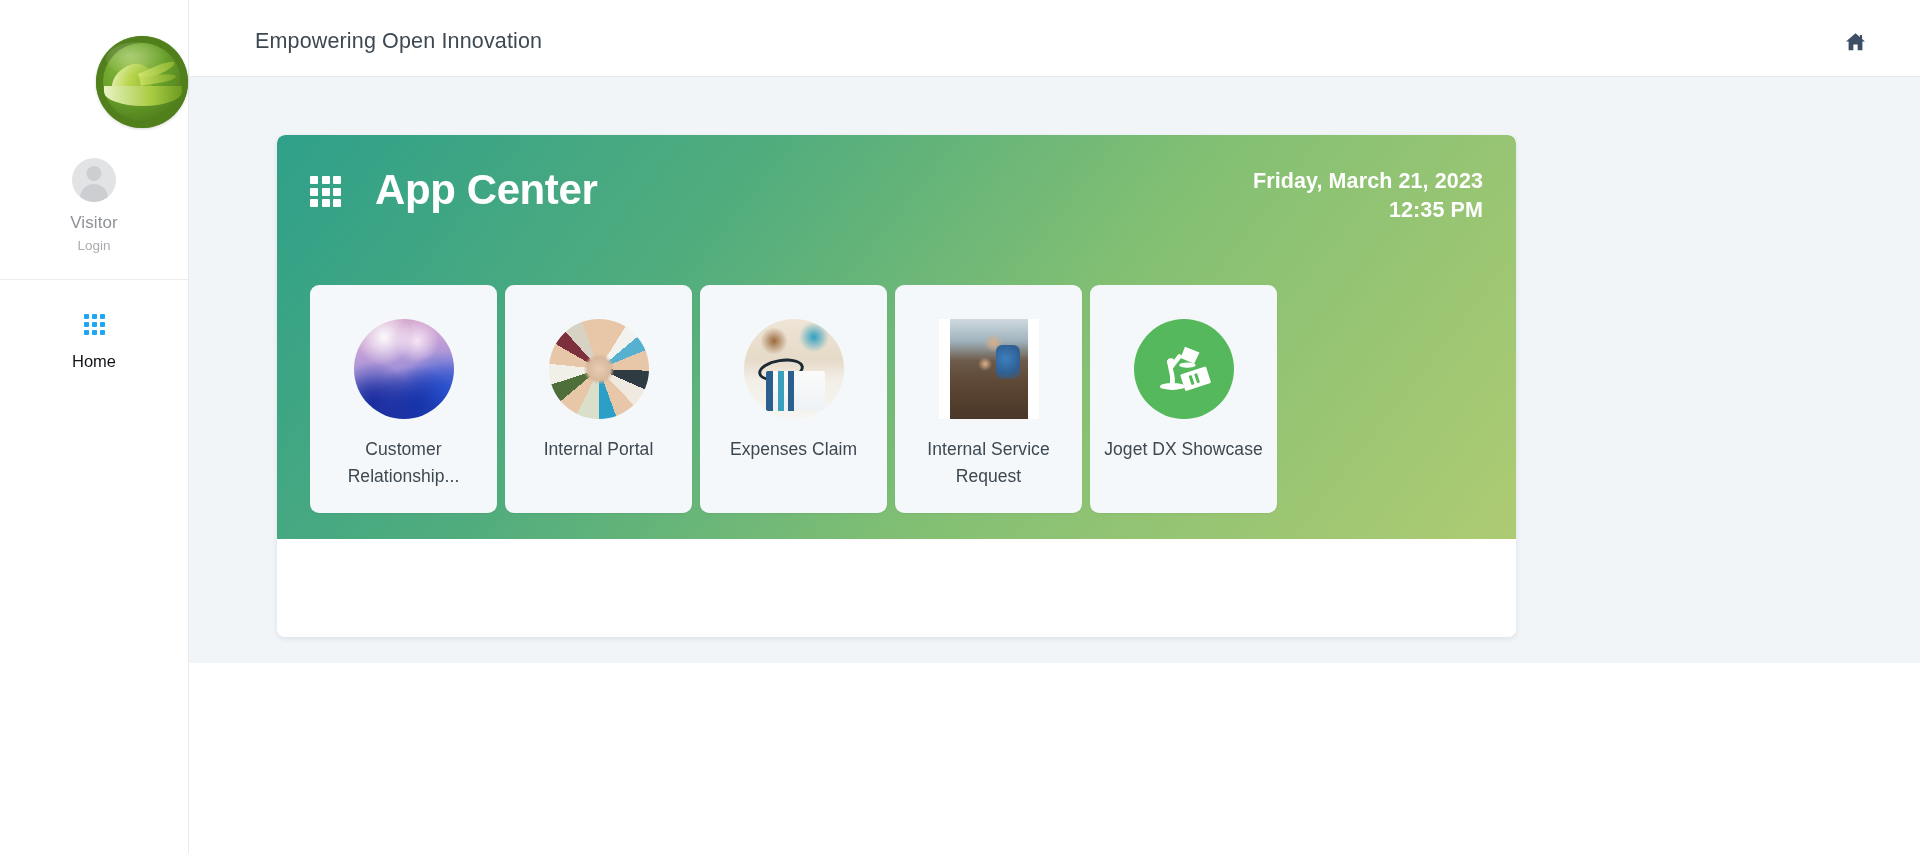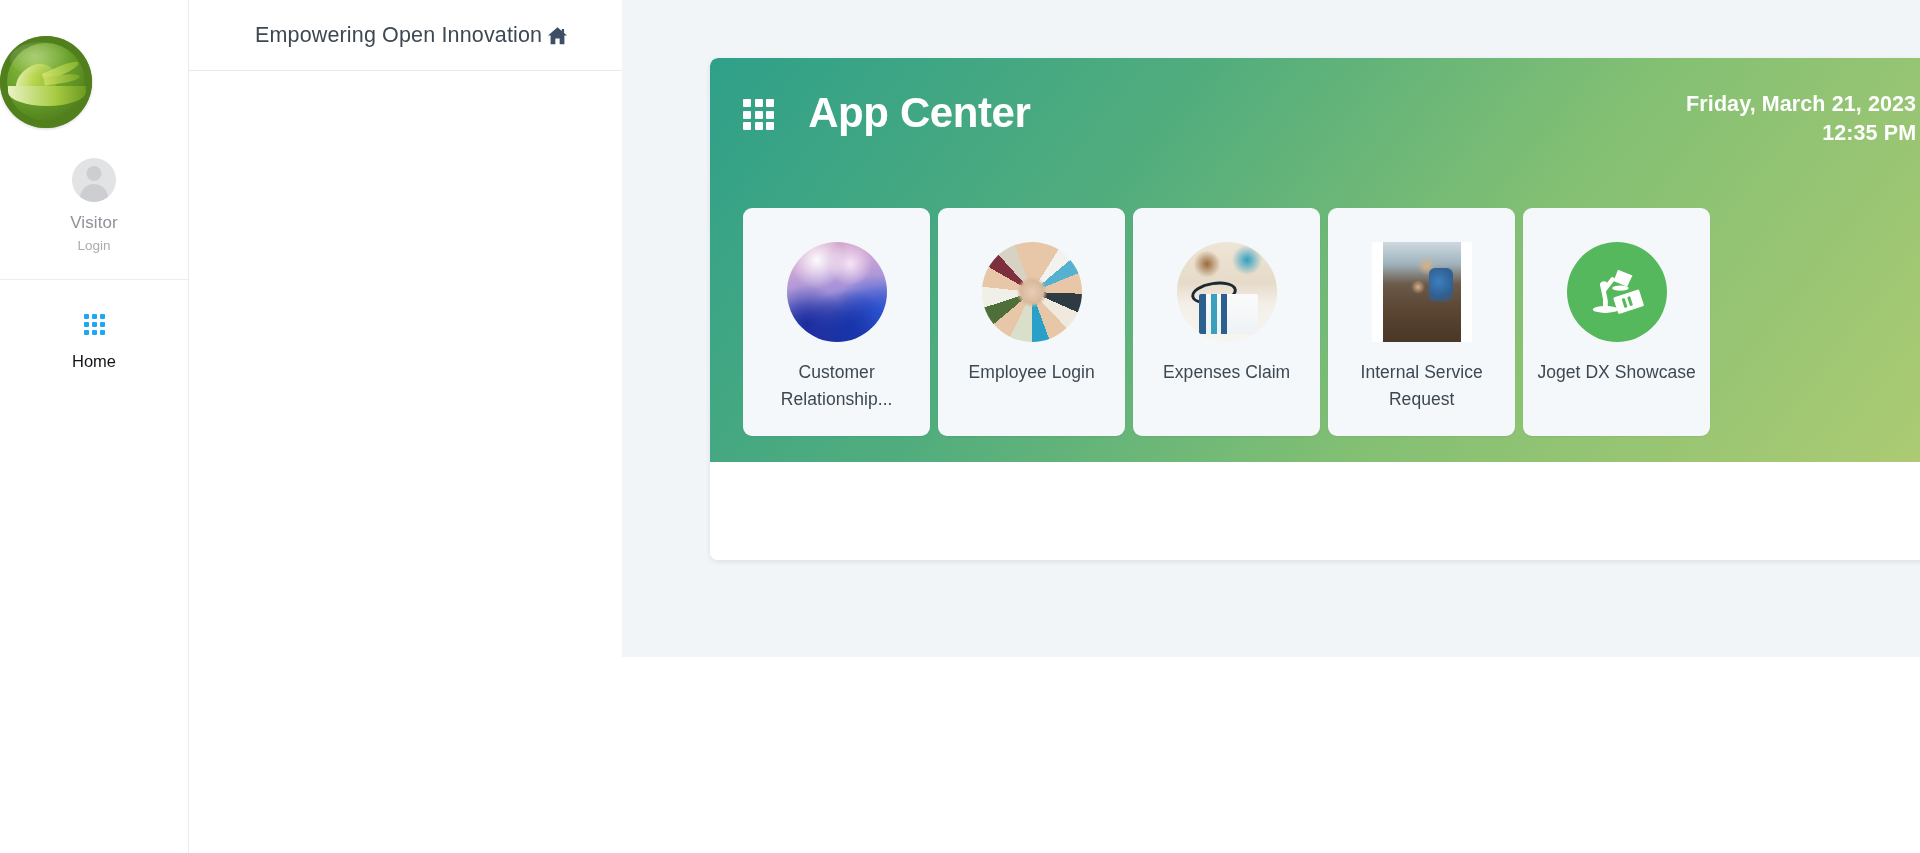--- a/index.html
+++ b/index.html
@@ -26,21 +26,21 @@
 
   
   .sidebar {
     width: 189px;
     min-width: 189px;
     height: 853px;
     background: #ffffff;
     border-right: 1px solid #e8eaed;
     display: flex;
     flex-direction: column;
-    align-items: flex-start;
+    align-items: flex-end;
   }
 
   .brand-logo {
     margin-top: 36px;
     width: 92px;
     height: 92px;
     border-radius: 50%;
     position: relative;
     background:
       radial-gradient(circle at 38% 32%, #8fbf3e 0%, #6ba22c 38%, #4f7e1c 70%, #3d6415 100%);
@@ -163,22 +163,23 @@
     font-size: 16.5px;
     font-weight: 400;
     color: #121418;
   }
 
   
   .main {
     flex: 1;
     height: 657px;
     display: flex;
-    flex-direction: row;
+    flex-direction: column;
     min-width: 0;
+    margin-top: 6px;
   }
 
   .topbar {
     height: 71px;
     min-height: 71px;
     background: #ffffff;
     border-bottom: 1px solid #e8eaed;
     display: flex;
     align-items: center;
     justify-content: space-between;
@@ -503,21 +504,21 @@
               <div class="tile-thumb">
                 <span class="photo photo-crm"></span>
               </div>
               <div class="tile-label">Customer Relationship...</div>
             </div>
 
             <div class="app-tile">
               <div class="tile-thumb">
                 <span class="photo photo-emp"></span>
               </div>
-              <div class="tile-label">Employee Login</div>
+              <div class="tile-label">Internal Portal</div>
             </div>
 
             <div class="app-tile">
               <div class="tile-thumb">
                 <span class="photo photo-exp"></span>
               </div>
               <div class="tile-label">Expenses Claim</div>
             </div>
 
             <div class="app-tile">

